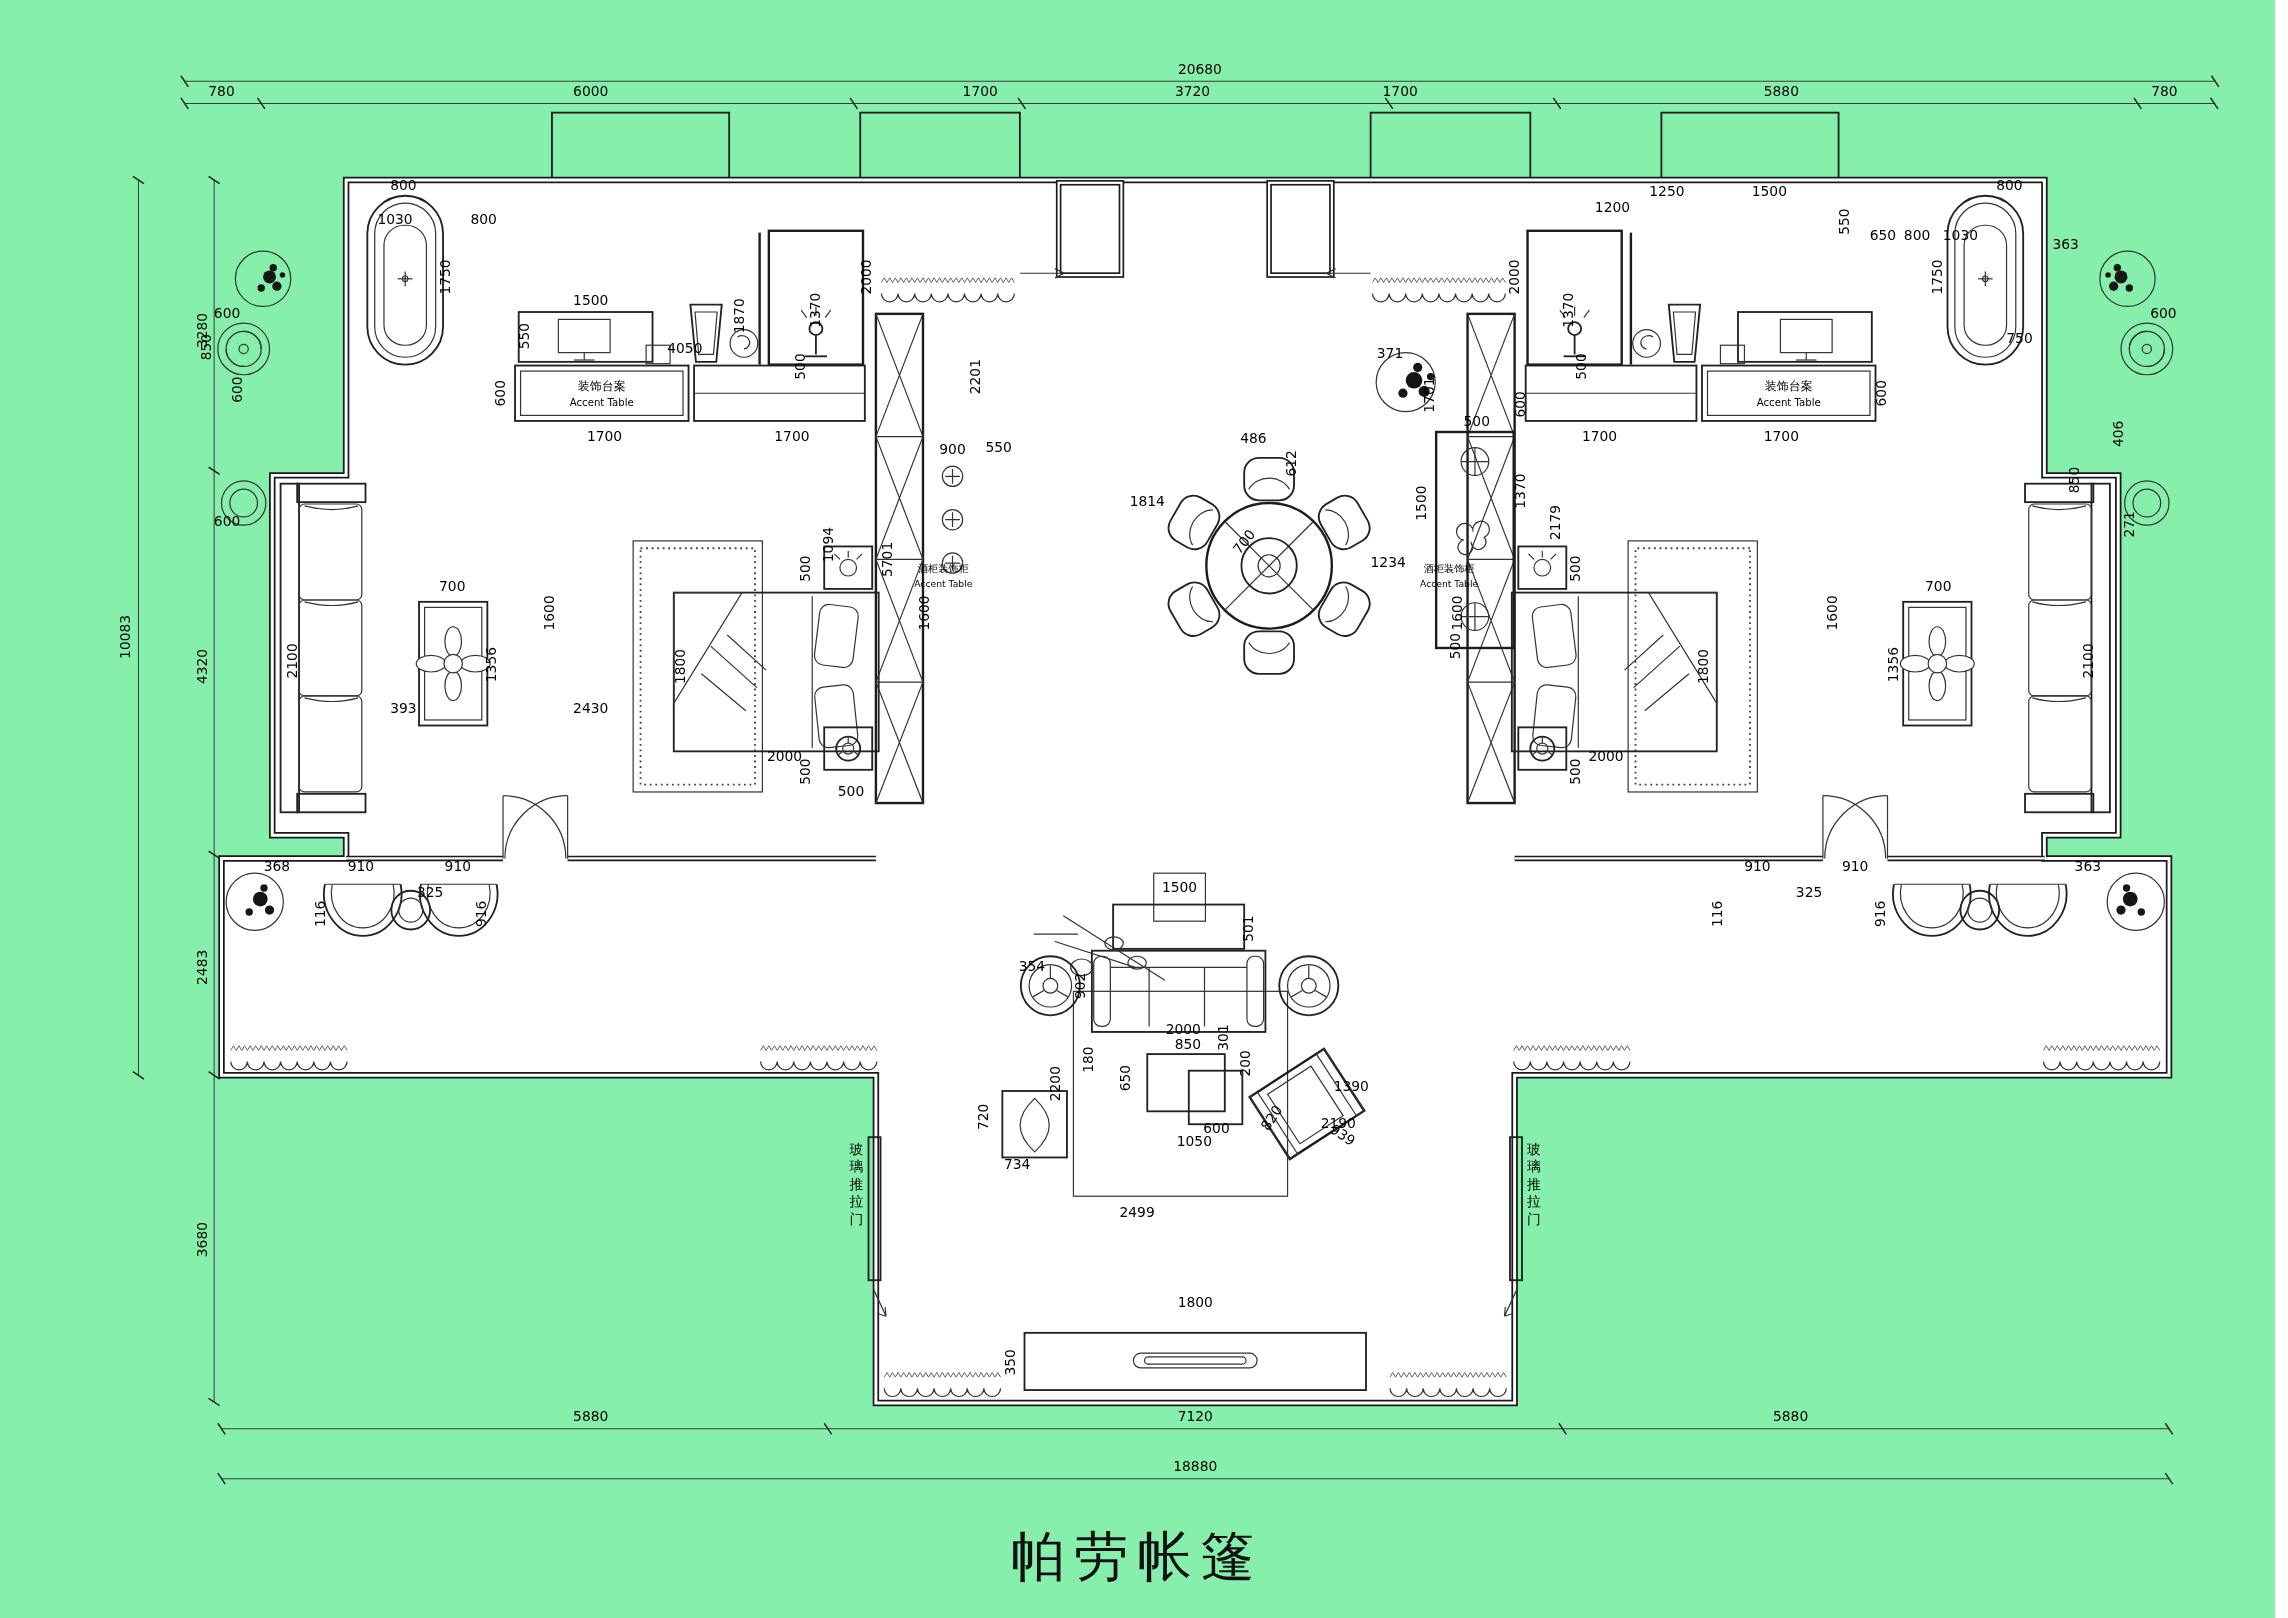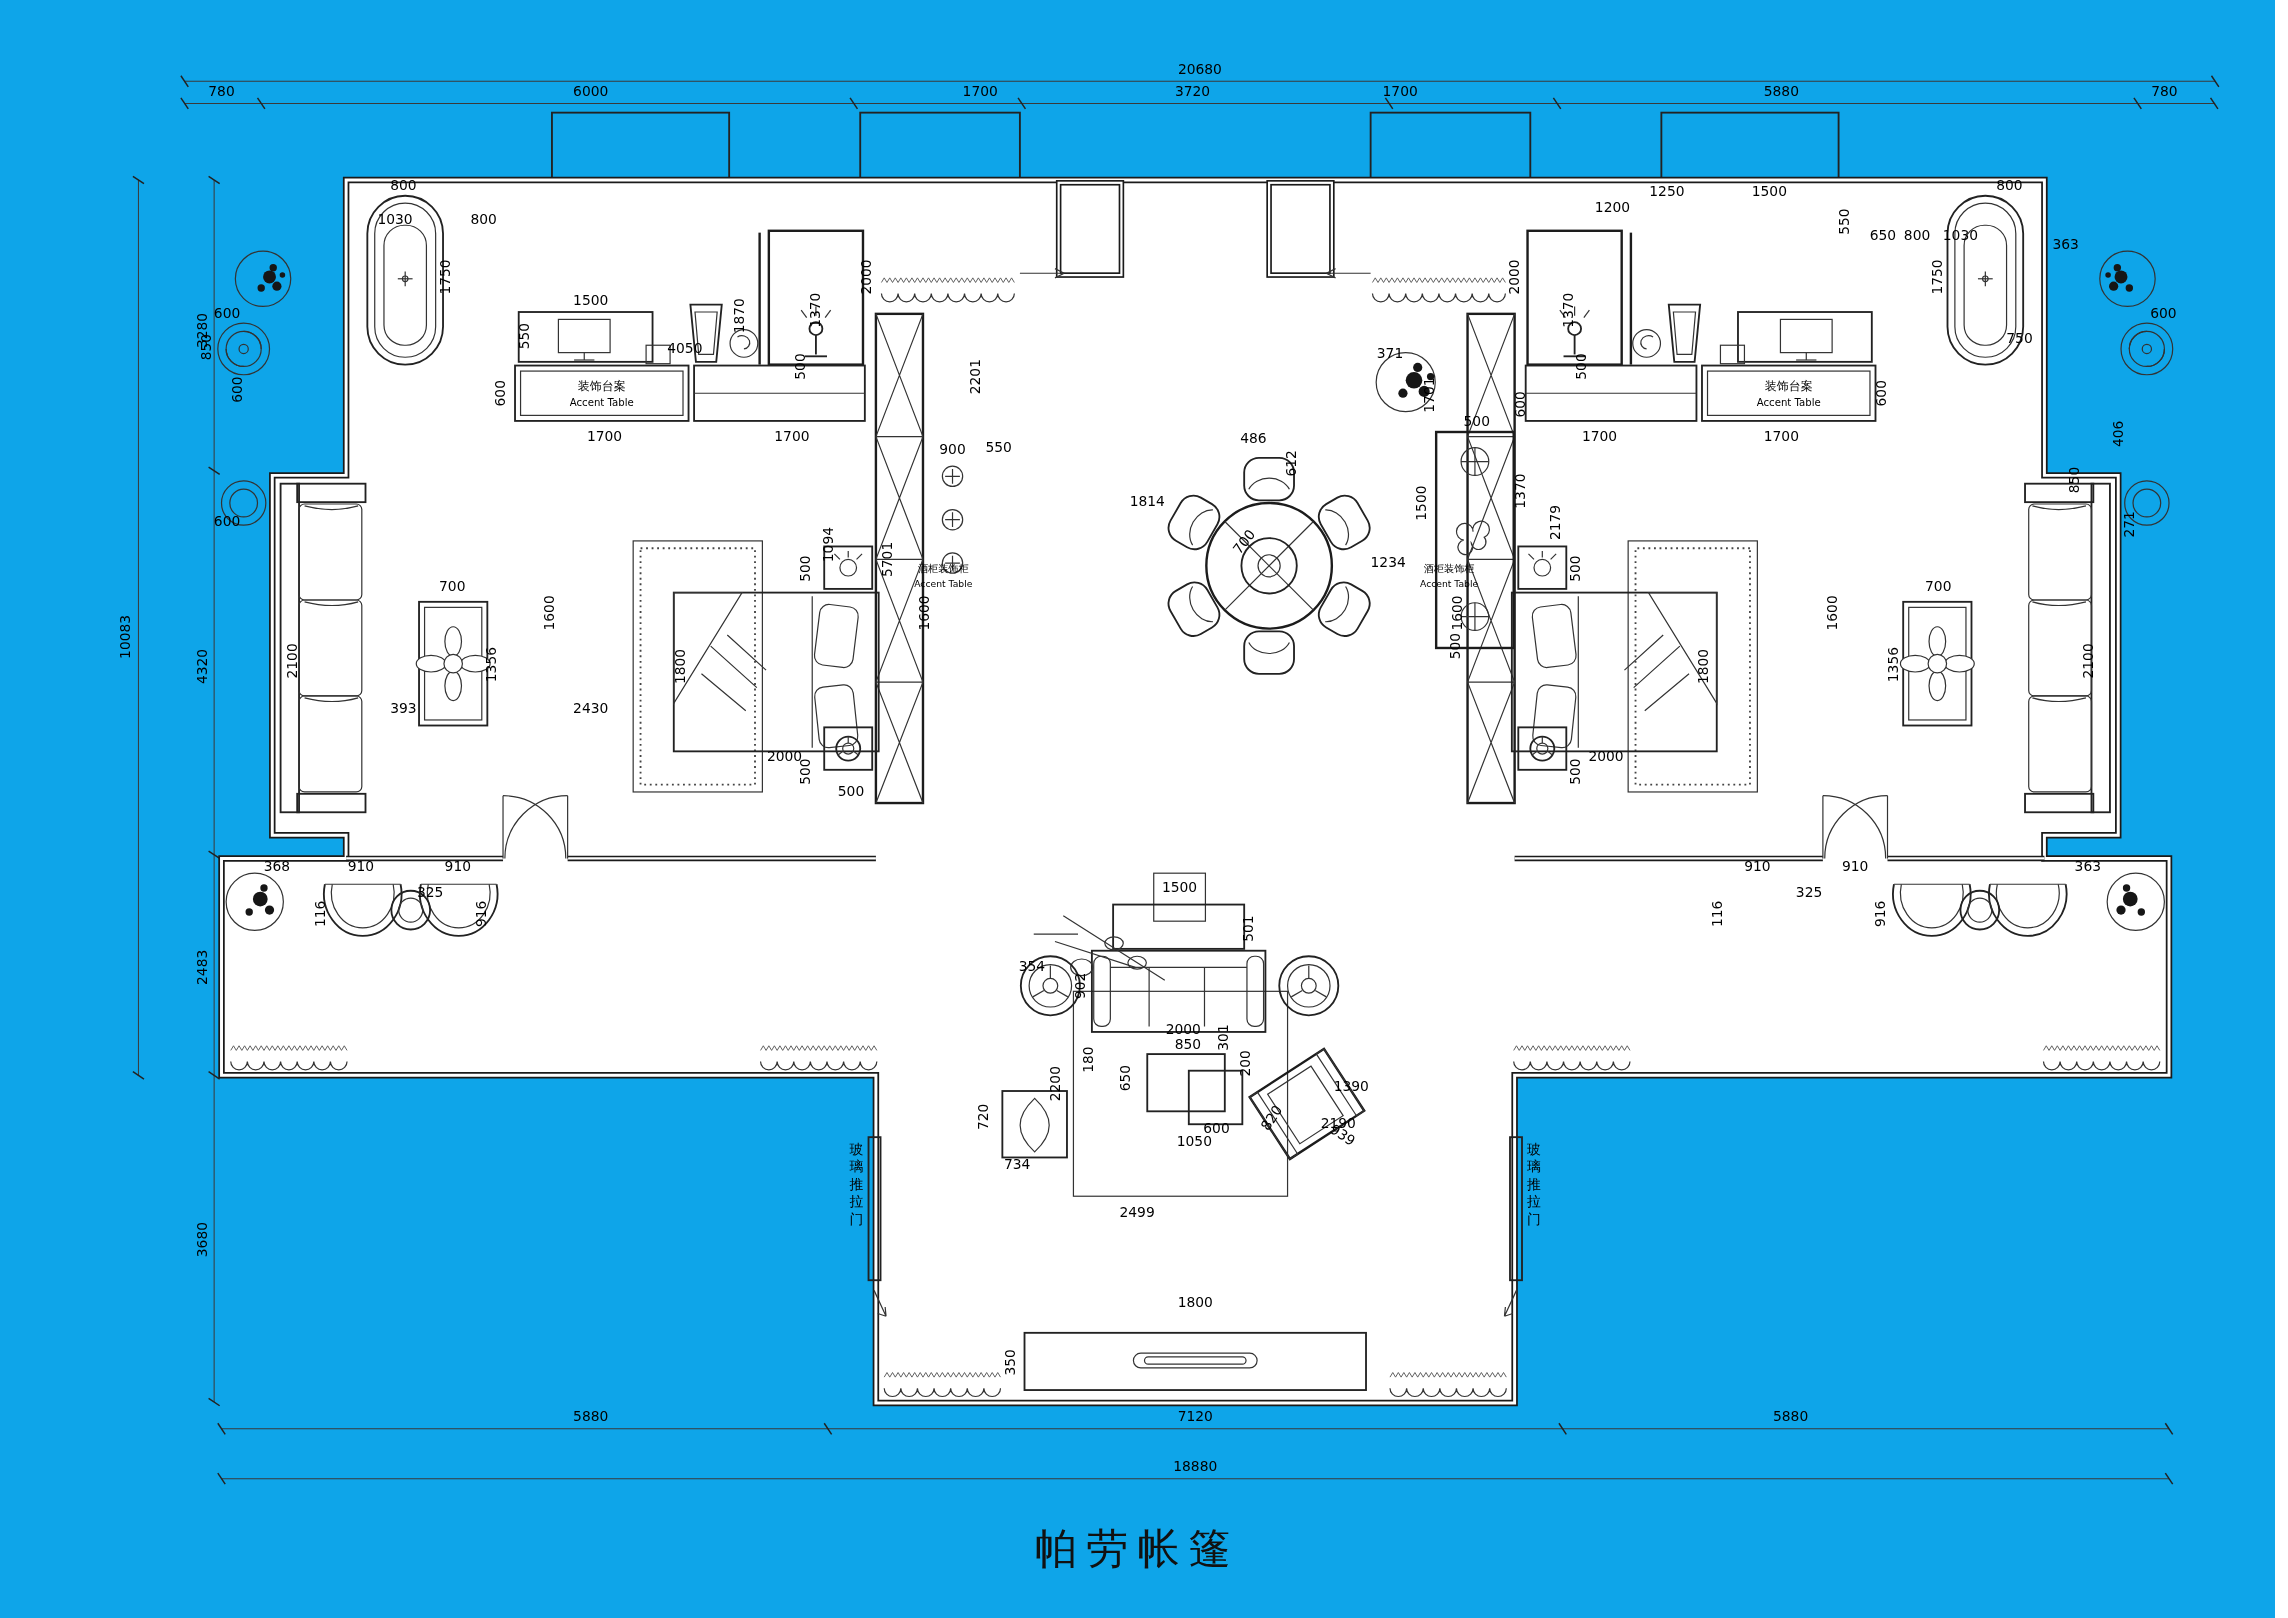--- a/index.html
+++ b/index.html
@@ -1,32 +1,32 @@
 <!DOCTYPE html>
 <html style="font-size:14.8px"><head>
 <meta charset="utf-8">
 <style>
   html,body{margin:0;padding:0;background:#fff;}
-  .sheet{position:relative;width:2275px;height:1619px;background:#0ea5e9;overflow:hidden;
+  .sheet{position:relative;width:2275px;height:1619px;background:#86efac;overflow:hidden;
          font-family:"DejaVu Sans",sans-serif;}
   svg{position:absolute;left:0;top:0;}
   .dim{fill:#000;font-family:"DejaVu Sans",sans-serif;font-weight:500;}
   .wall{stroke:#1a1a1a;stroke-width:7;fill:#ffffff;}
   .wallw{stroke:#ffffff;stroke-width:3.2;fill:none;}
   .iw{stroke:#1a1a1a;stroke-width:6;fill:none;}
   .iww{stroke:#ffffff;stroke-width:2.4;fill:none;}
   .f2{stroke:#222;stroke-width:2;fill:none;}
   .f1{stroke:#333;stroke-width:1.3;fill:none;}
   .f3{stroke:#1c1c1c;stroke-width:2.6;fill:none;}
   .dl{stroke:#3a3a3a;stroke-width:1.1;fill:none;}
   .tick{stroke:#222;stroke-width:1.6;}
   .blob{fill:#161616;stroke:none;}
   .thin{stroke:#555;stroke-width:1;fill:none;}
   #title{position:absolute;left:0;right:0;top:1521px;text-align:center;
-         font-family:Liberation Mono, monospace;font-size:42px;letter-spacing:9.2px;color:#111;}
+         font-family:Liberation Mono, monospace;font-size:54px;letter-spacing:9.2px;color:#111;}
 </style>
 </head>
 <body>
 
 <div class="sheet">
 <svg id="plan" viewBox="0 0 2480 1754" width="2289" height="1619">
   <defs>
     <pattern id="dots" width="14" height="14" patternUnits="userSpaceOnUse">
       <circle cx="3" cy="4" r="1.1" fill="#666"></circle>
           <circle cx="10" cy="11" r="1.3" fill="#777"></circle>

